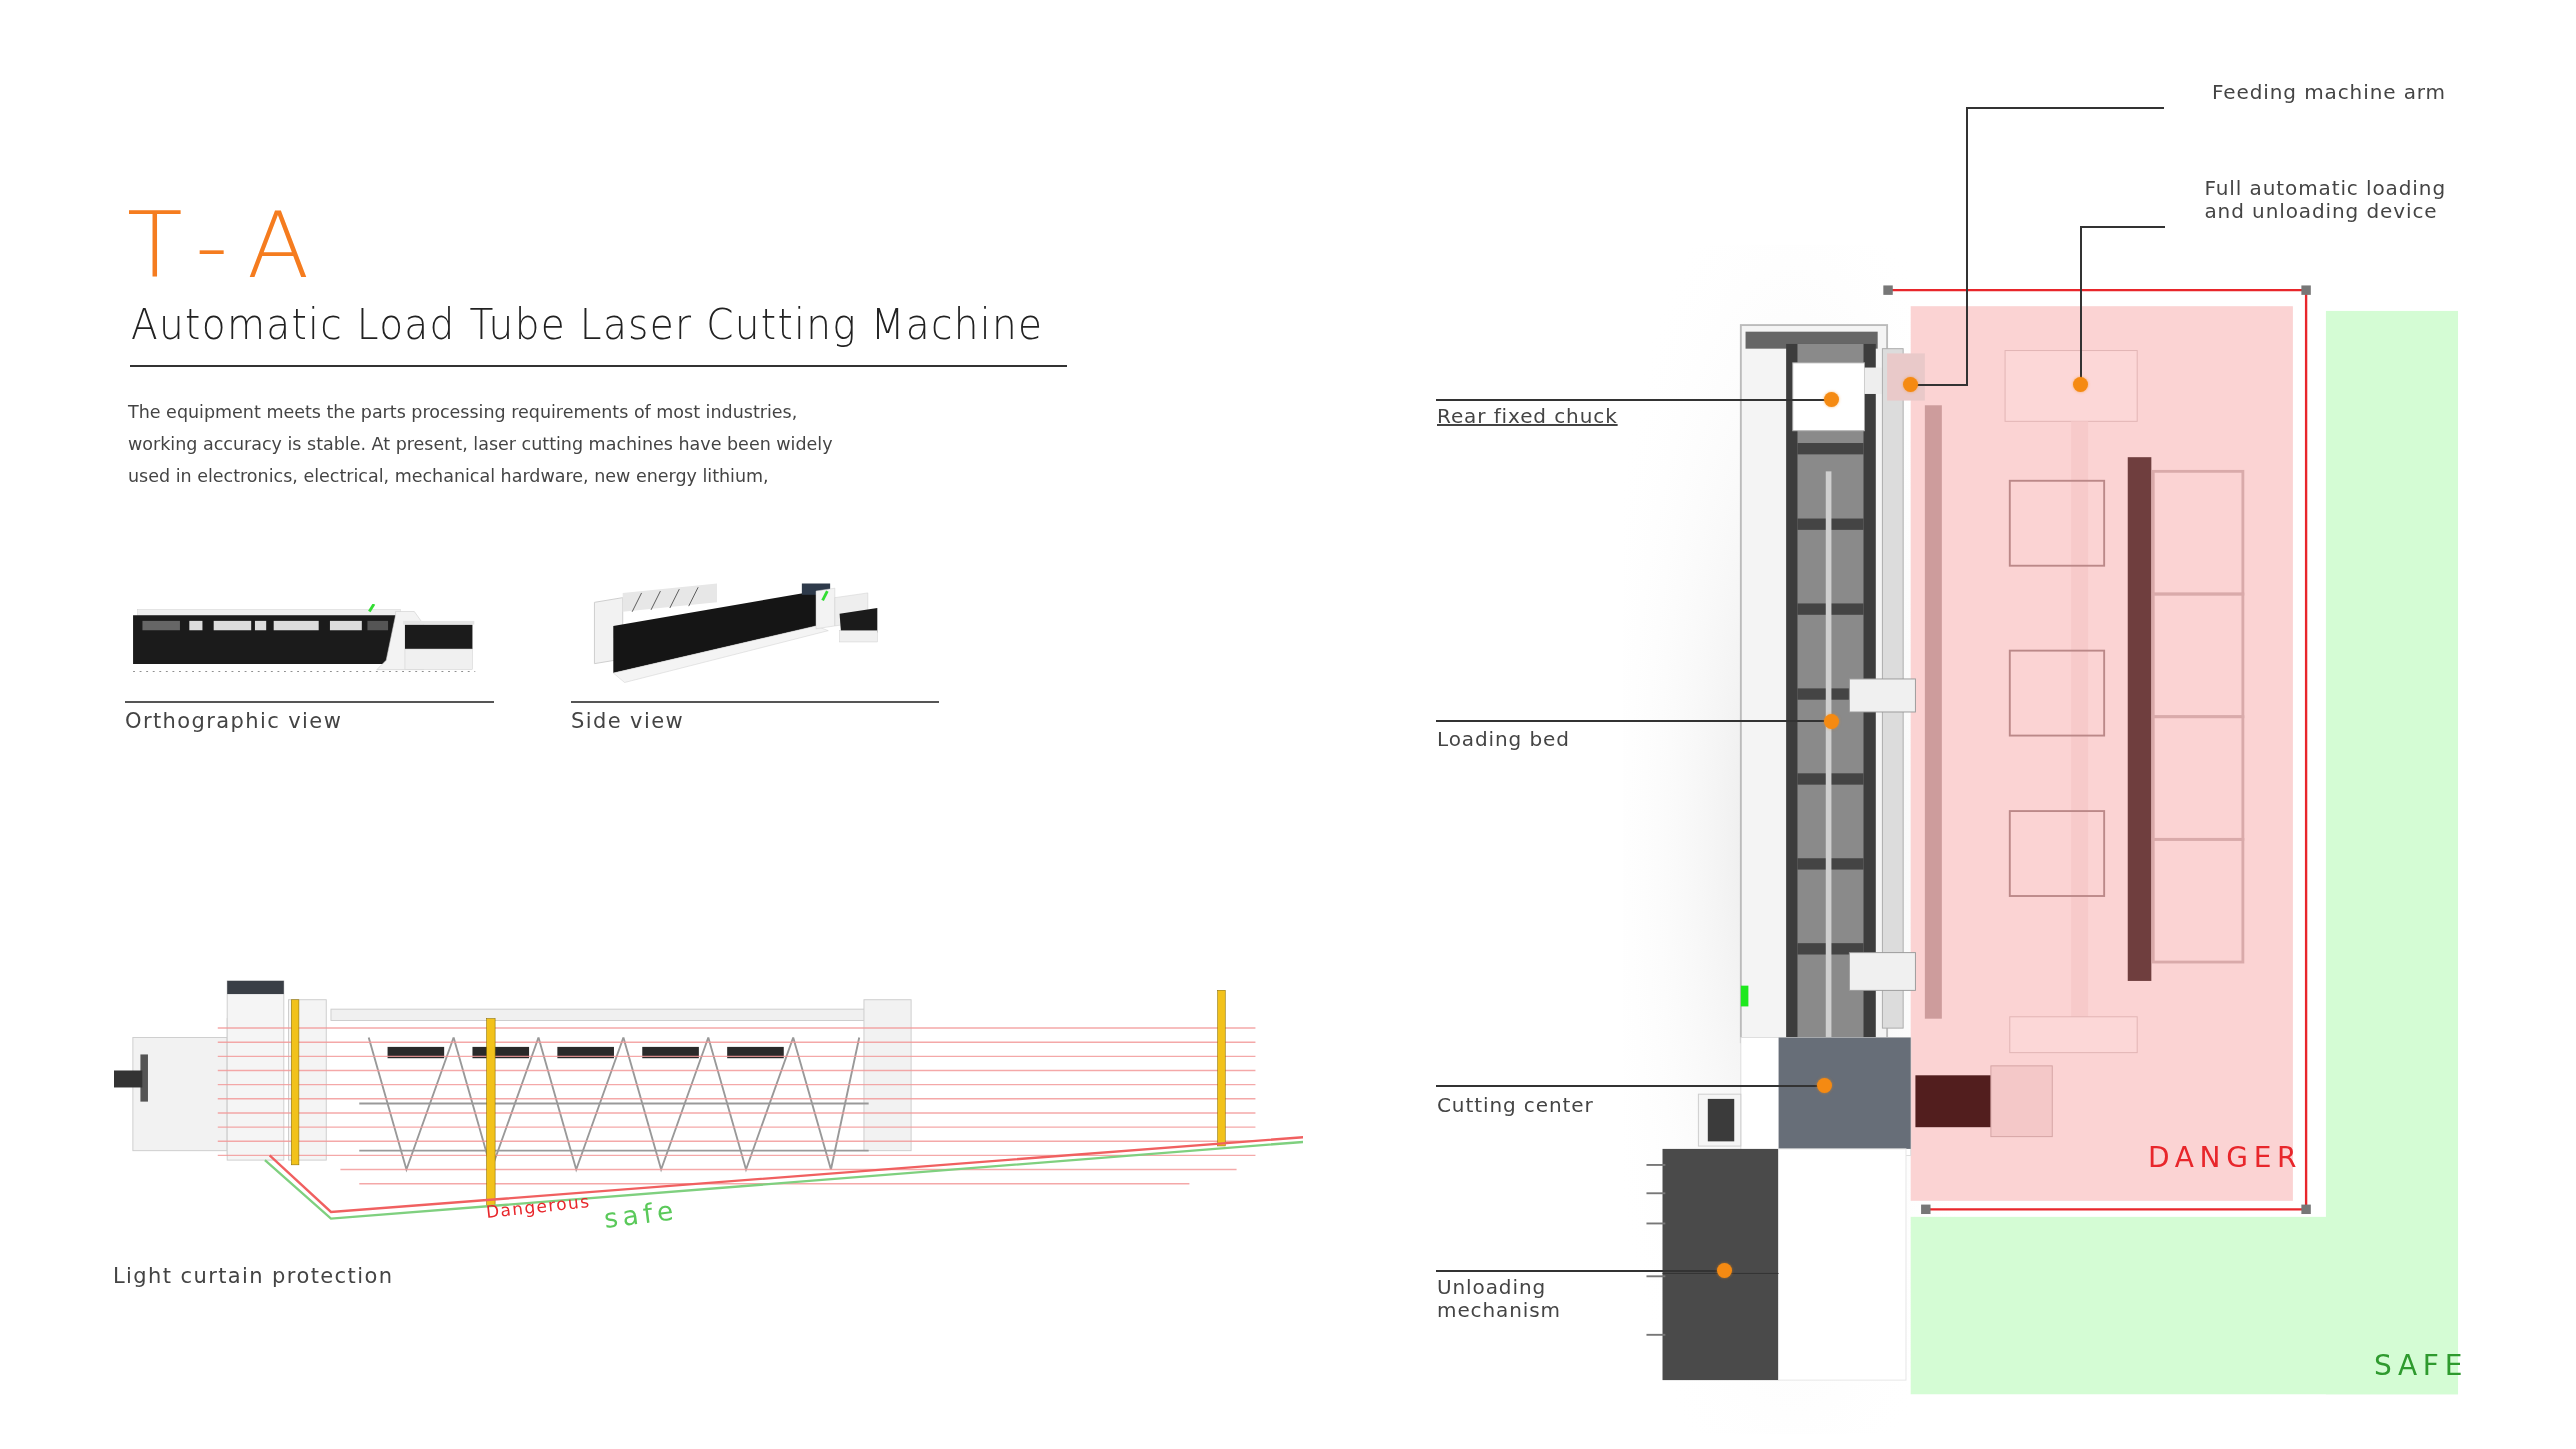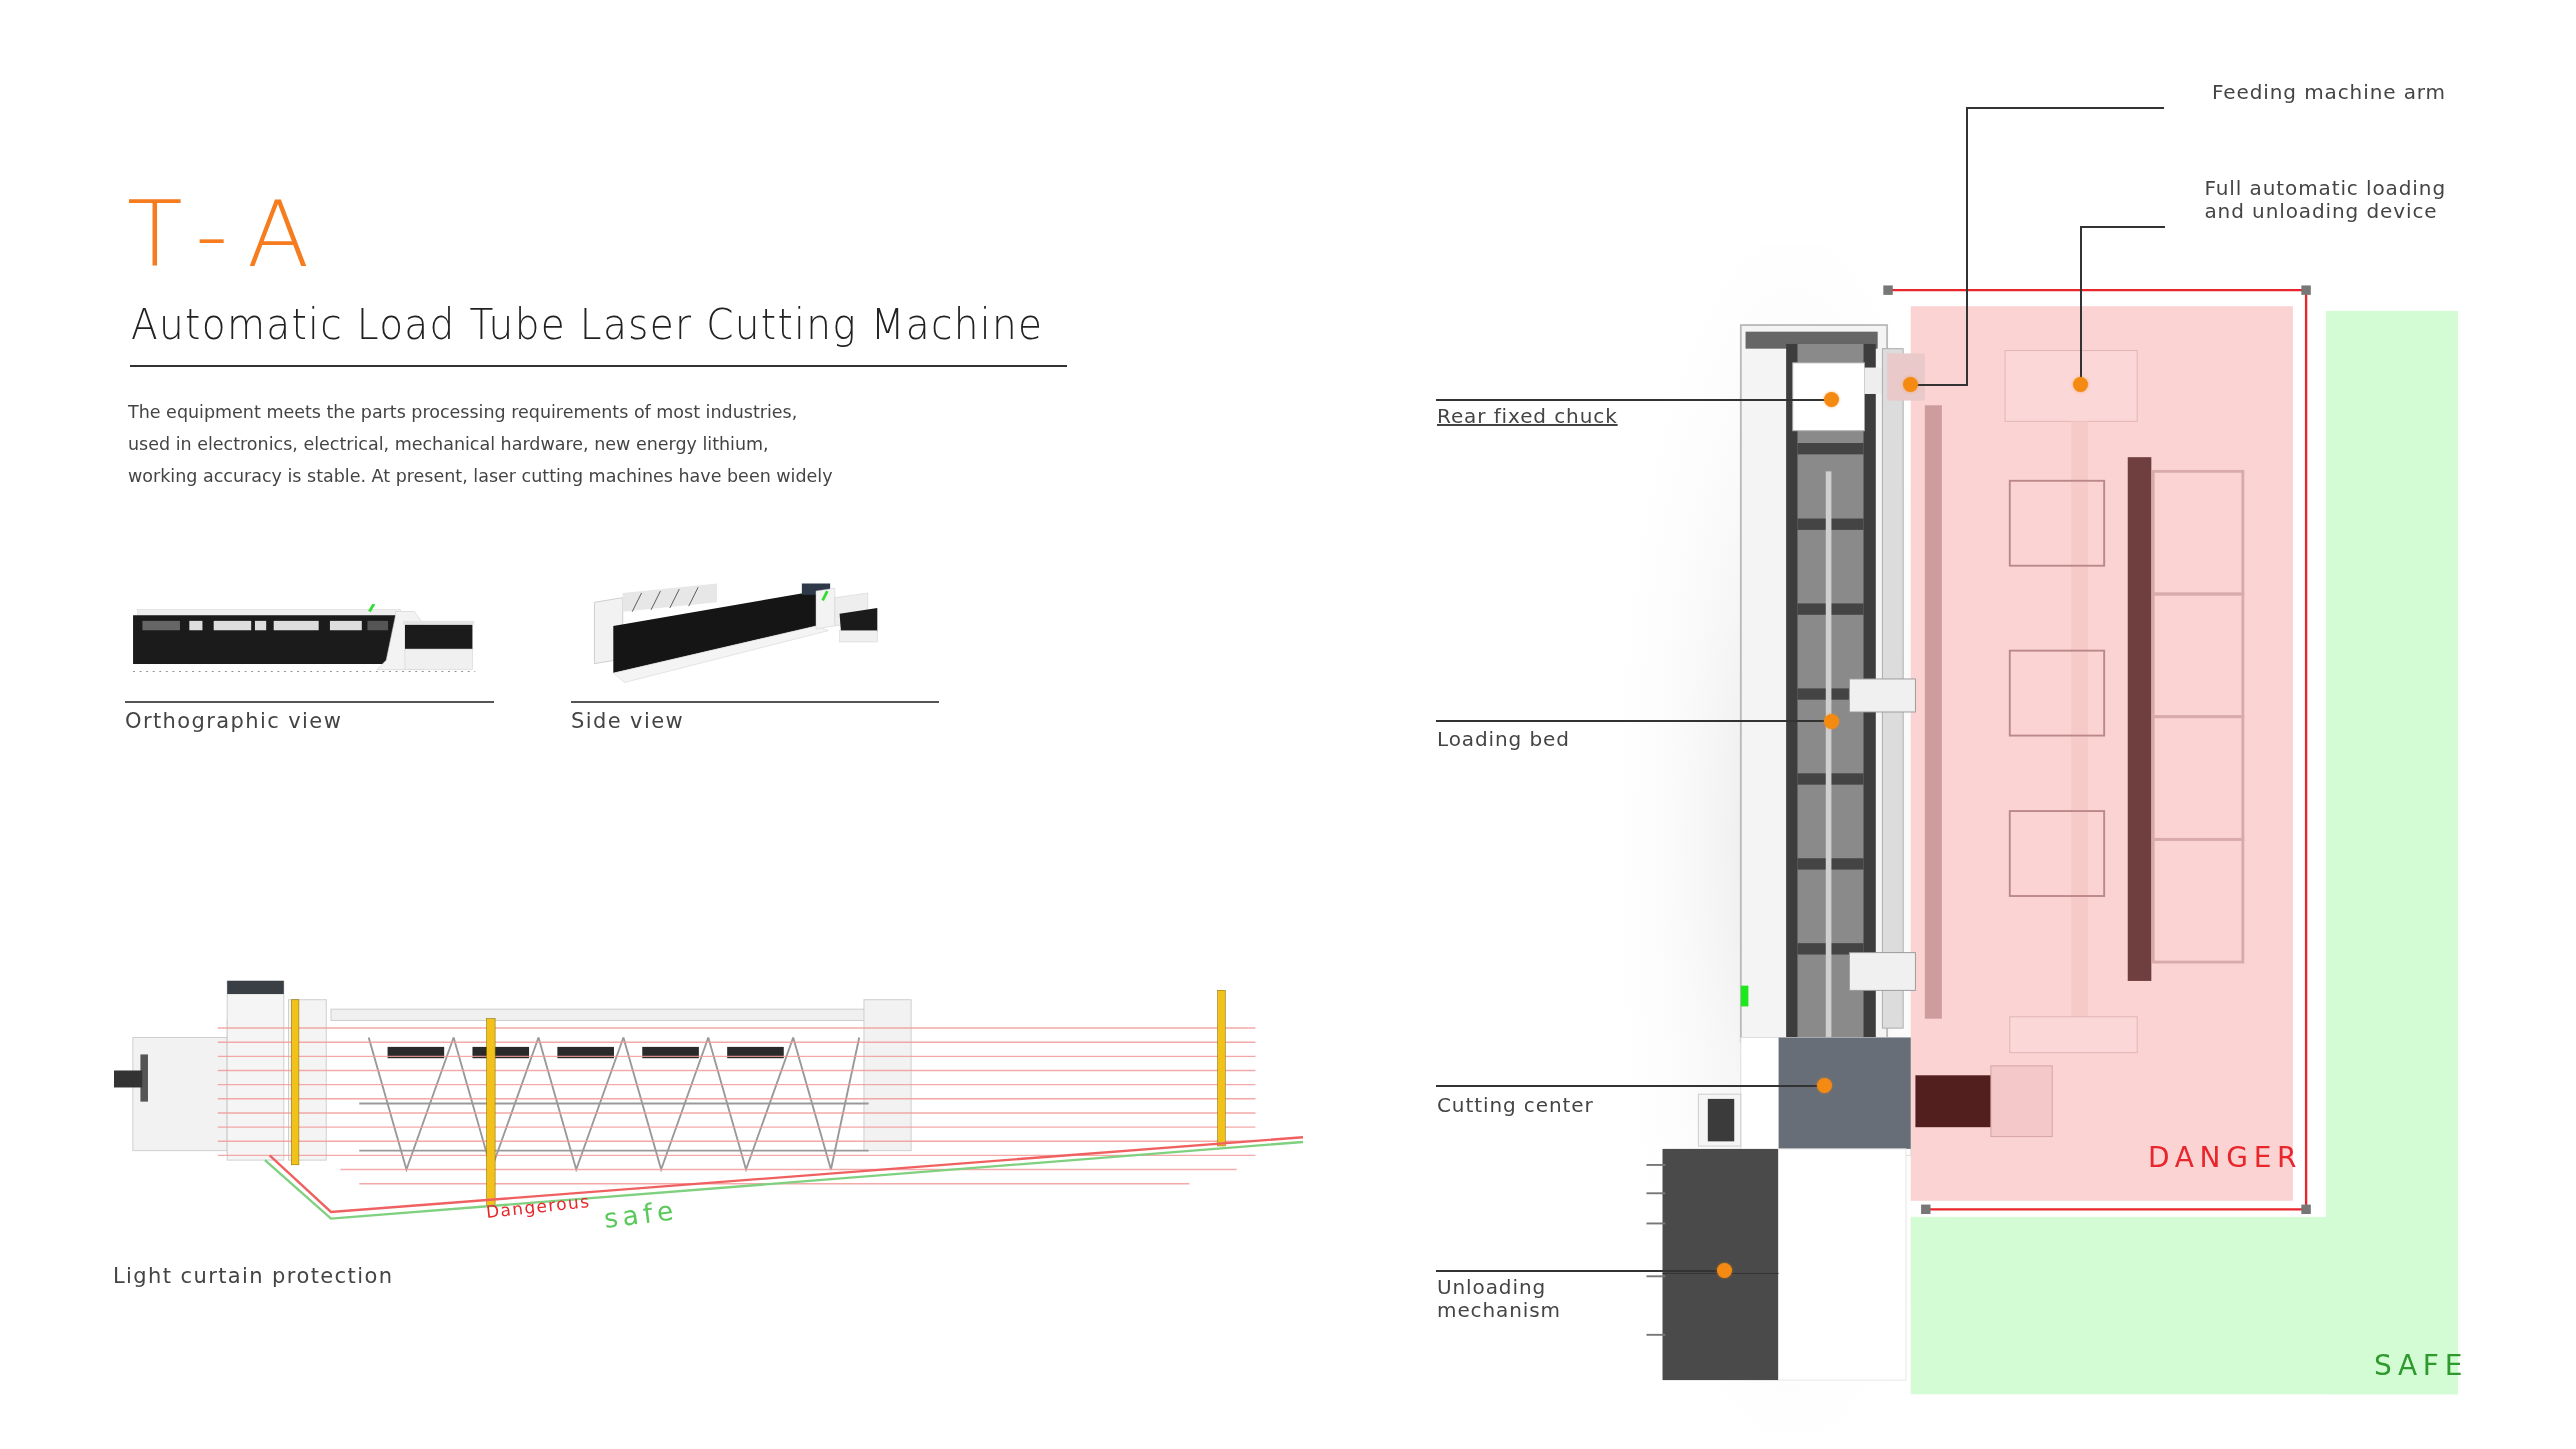--- a/index.html
+++ b/index.html
@@ -1,21 +1,21 @@
 <!DOCTYPE html>
 <html style="font-size:15px"><head>
 <meta charset="utf-8">
 <style>
   html, body { margin:0; padding:0; background:#ffffff; }
   body { width:2576px; height:1449px; position:relative; overflow:hidden;
          font-family:"DejaVu Sans", "Liberation Sans", sans-serif; color:#333; }
   .abs { position:absolute; }
 
   
-  .model-code { left:127px; top:189px; font-size:91px; font-weight:200; letter-spacing:21px;
+  .model-code { left:127px; top:200px; font-size:91px; font-weight:200; letter-spacing:21px;
                 color:#f57c1f; font-family:"DejaVu Sans", sans-serif; line-height:1; }
   .subtitle { left:131px; top:300px; font-size:42px; font-weight:300; color:#222;
               letter-spacing:1.4px; font-family:"DejaVu Sans", sans-serif; white-space:nowrap; transform:scaleX(0.93); transform-origin:left; }
   .title-rule { left:130px; top:365px; width:937px; height:1.9px; background:#333; }
   .body-text { left:128px; top:389px; width:736px; font-size:17.5px; line-height:32px; color:#444;
                font-family:"DejaVu Sans", sans-serif;margin-top:7px; }
   .body-text span { display:block; white-space:nowrap; }
 
   .thumb { overflow:hidden; }
   .view-rule { height:1.9px; background:#555; }
@@ -38,22 +38,22 @@
 </style>
 </head>
 <body>
 
 <div class="abs model-code">T-A</div>
 <div class="abs subtitle">Automatic Load Tube Laser Cutting Machine</div>
 <div class="abs title-rule"></div>
 
 <div class="abs body-text">
   <span>The equipment meets the parts processing requirements of most industries,</span>
+  <span>working accuracy is stable. At present, laser cutting machines have been widely</span>
   <span>used in electronics, electrical, mechanical hardware, new energy lithium,</span>
-  <span>working accuracy is stable. At present, laser cutting machines have been widely</span>
 </div>
 
 <div class="abs thumb ortho">
   <svg width="349" height="75" viewBox="0 0 370 80">
     <rect x="5" y="6" width="280" height="6" fill="#eee" stroke="#ccc" stroke-width="0.5"></rect>
     <rect x="0" y="12" width="280" height="52" fill="#1b1b1b"></rect>
     <rect x="10" y="18" width="40" height="10" fill="#666"></rect>
     <rect x="60" y="18" width="14" height="10" fill="#ddd"></rect>
     <rect x="86" y="18" width="40" height="10" fill="#ddd"></rect>
     <rect x="130" y="18" width="12" height="10" fill="#ddd"></rect>

